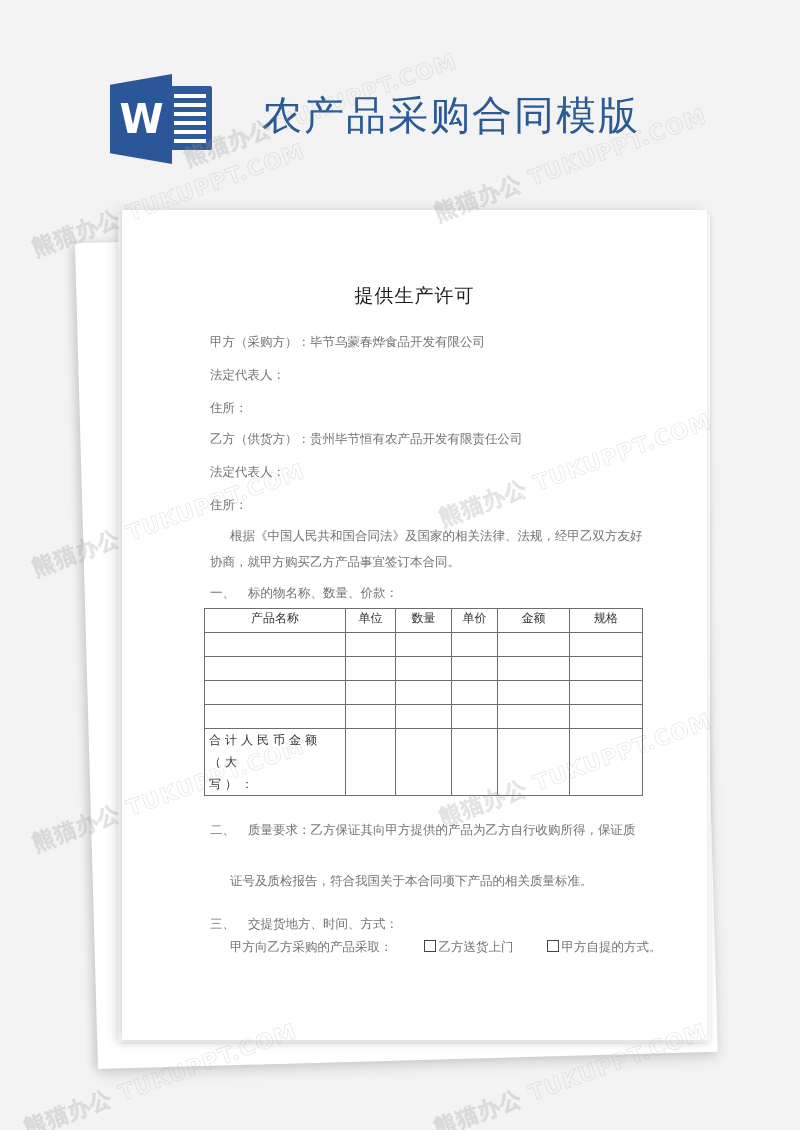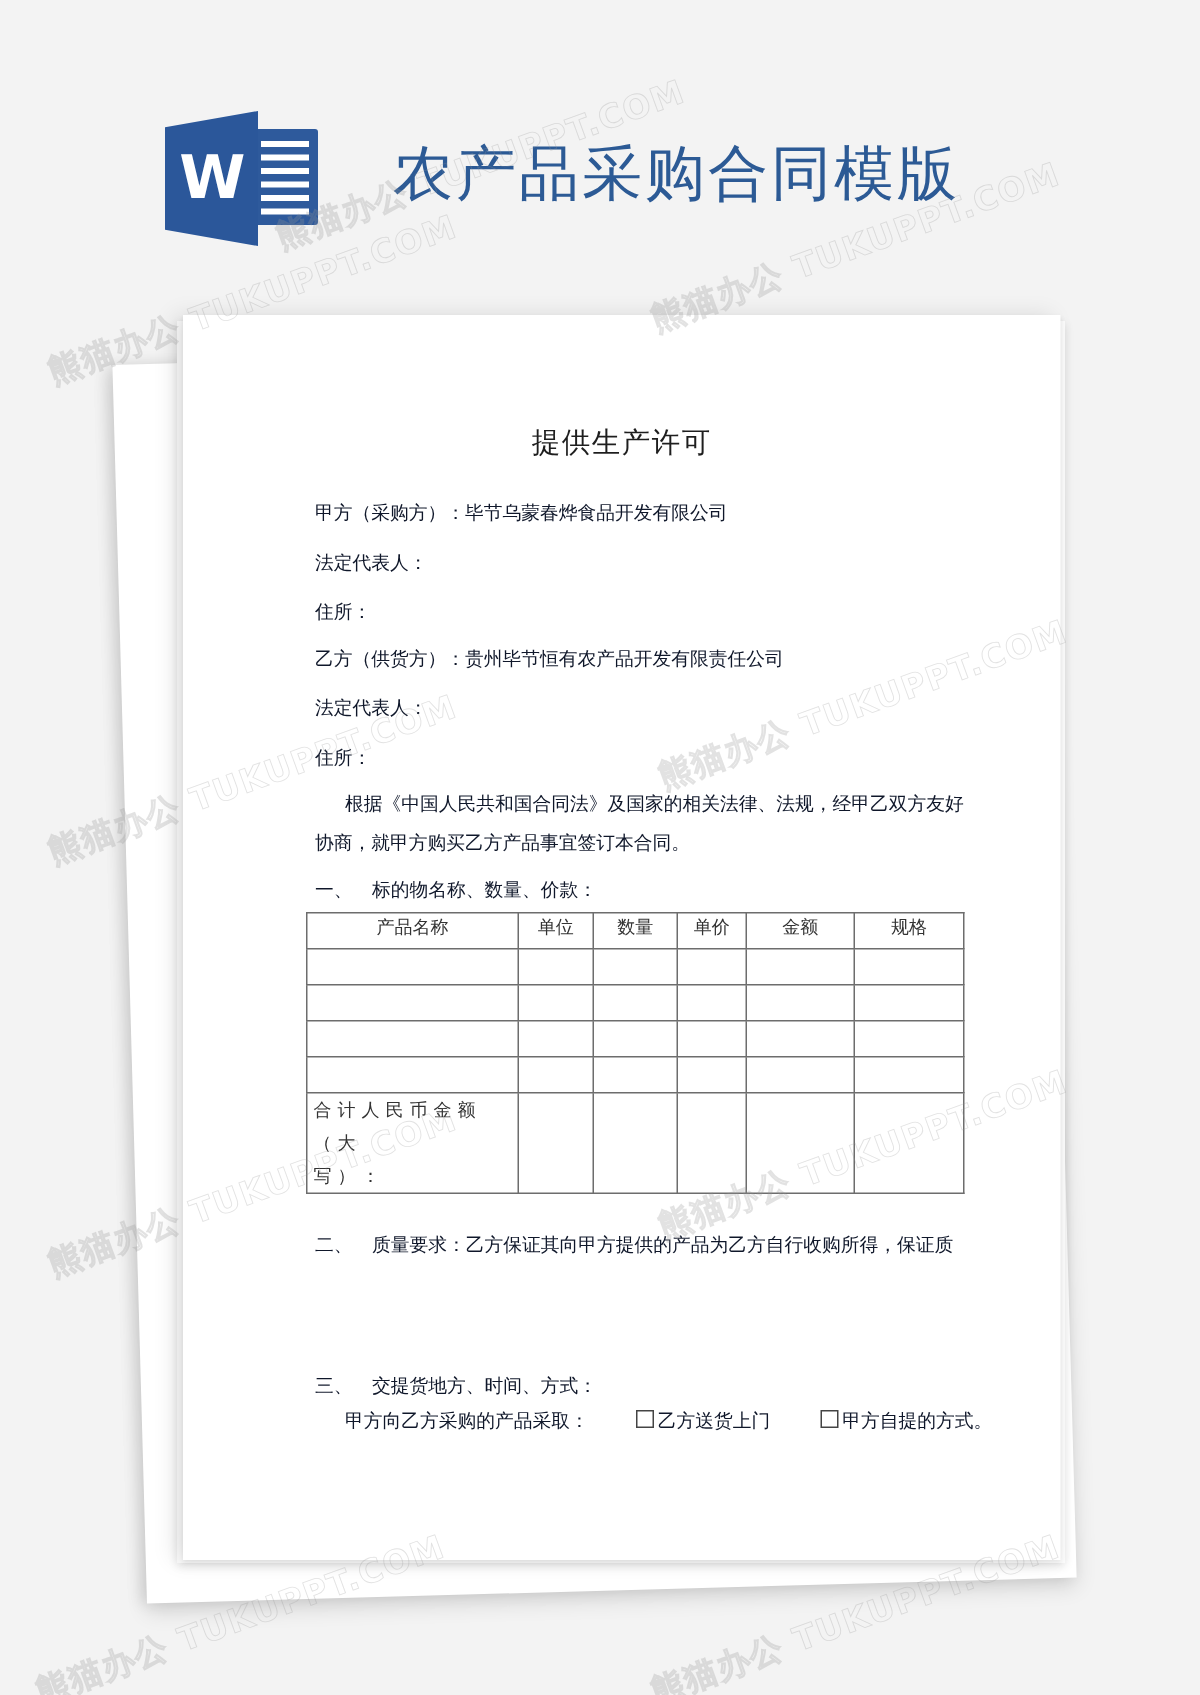--- a/index.html
+++ b/index.html
@@ -118,21 +118,21 @@
       font-size: 19px;
       letter-spacing: 1px;
       color: #1e1e1e;
     }
 
     .line-text {
       position: absolute;
       left: 88px;
       white-space: nowrap;
       font-size: 12.5px;
-      color: #0f172a;
+      color: #737373;
     }
 
     .section-num {
       display: inline-block;
       width: 34px;
     }
 
     
     .goods-table {
       position: absolute;
@@ -295,20 +295,21 @@
         <td></td>
         <td></td>
       </tr>
     </tbody>
   </table>
 
   <div class="line-text" style="top:614px">
     <span class="section-num">二、</span>
     <span>质量要求：乙方保证其向甲方提供的产品为乙方自行收购所得，保证质</span>
   </div>
+  <div class="line-text" style="top:665px; left:108px">证号及质检报告，符合我国关于本合同项下产品的相关质量标准。</div>
 
   <div class="line-text" style="top:708px">
     <span class="section-num">三、</span>
     <span>交提货地方、时间、方式：</span>
   </div>
   <div class="line-text" style="top:730px; left:108px">
     <span>甲方向乙方采购的产品采取：</span>
     <span style="display:inline-block; width:24px"></span>
     <span class="checkbox"></span><span>乙方送货上门</span>
     <span style="display:inline-block; width:26px"></span>

